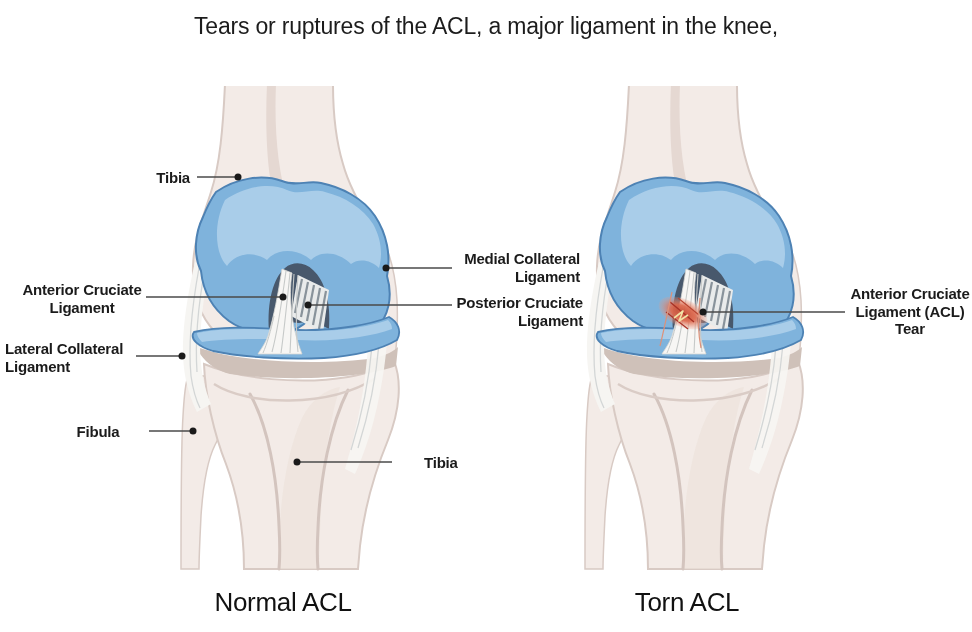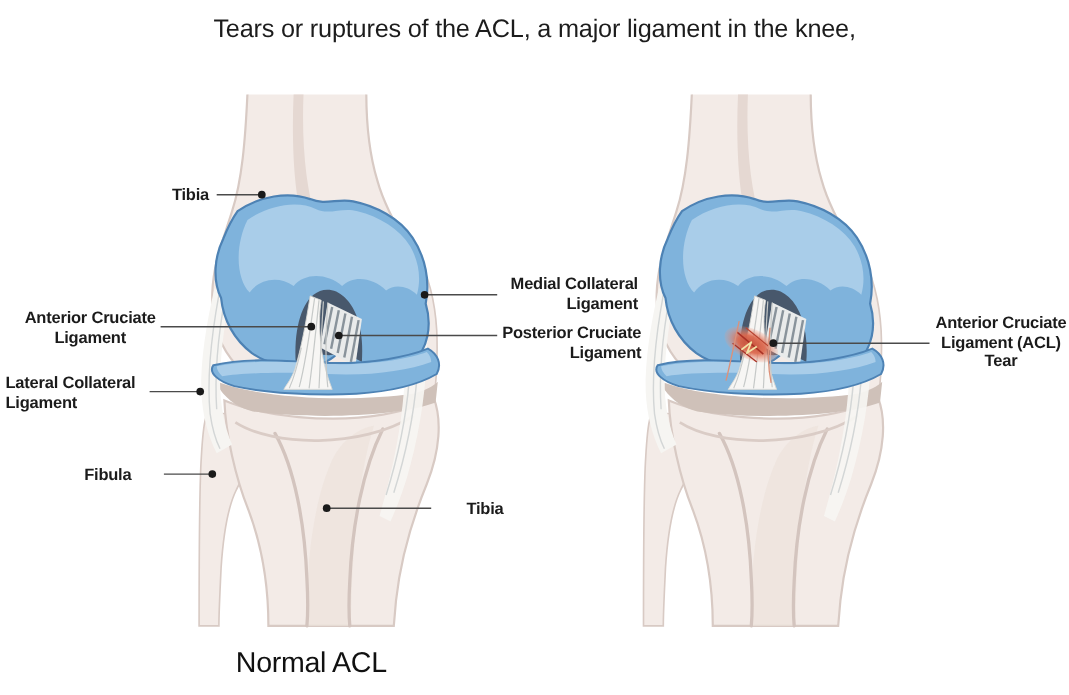--- a/index.html
+++ b/index.html
@@ -208,14 +208,15 @@
   <div class="label lbl-mcl">Medial Collateral
 Ligament</div>
   <div class="label lbl-pcl">Posterior Cruciate
 Ligament</div>
   <div class="label lbl-tibia">Tibia</div>
   <div class="label lbl-tear">Anterior Cruciate
 Ligament (ACL)
 Tear</div>
 
   <div class="caption cap-left">Normal ACL</div>
+  <div class="caption cap-right">Torn ACL</div>
 
 </div>
 
 </body></html>

